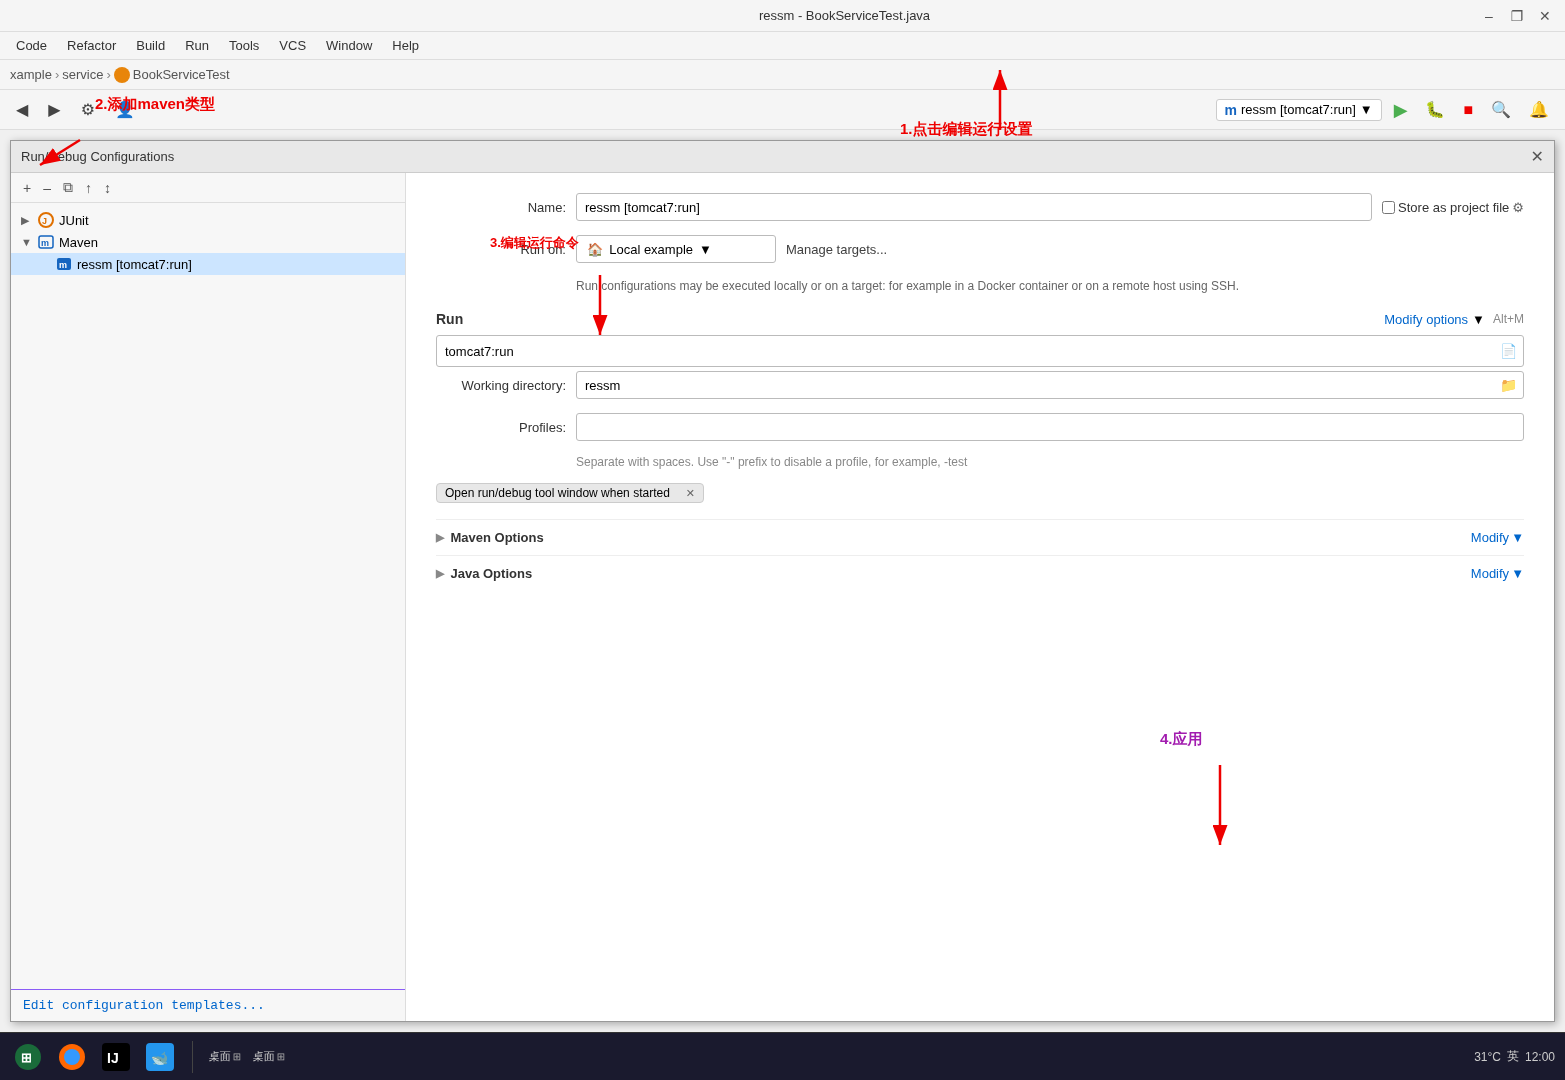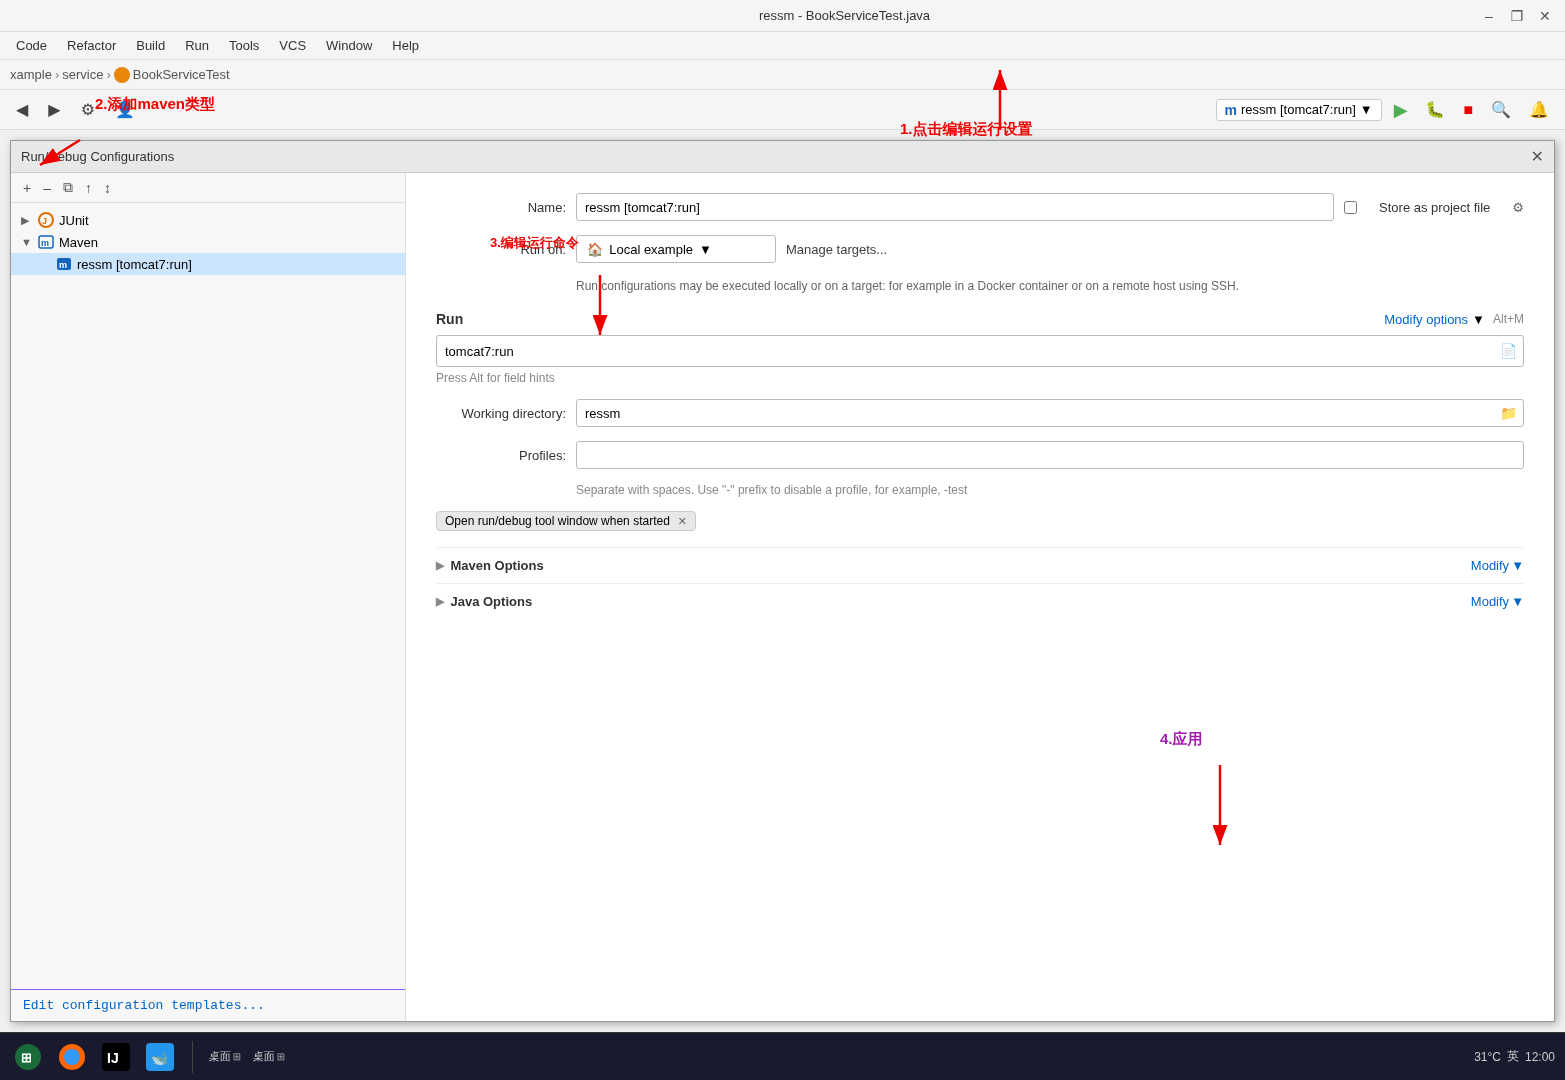--- a/index.html
+++ b/index.html
@@ -162,21 +162,21 @@
     }
     .run-command-wrapper { position: relative; margin-bottom: 4px; }
     .run-command-icon { position: absolute; right: 6px; top: 50%; transform: translateY(-50%); color: #666; font-size: 14px; }
 
     .hint-text { font-size: 12px; color: #888; margin-bottom: 14px; margin-left: 0; }
 
     .working-dir-wrapper { position: relative; flex: 1; }
     .folder-icon-btn { position: absolute; right: 2px; top: 50%; transform: translateY(-50%); background: none; border: none; cursor: pointer; color: #666; font-size: 14px; padding: 2px 4px; }
 
     .tag-chip {
-      display: inline-flex; align-items: center; background: #e8e8e8; border: 1px solid #ccc; border-radius: 4px; padding: 2px 8px; font-size: 12px; gap: 8px; cursor: pointer;
+      display: inline-flex; align-items: center; background: #e8e8e8; border: 1px solid #ccc; border-radius: 4px; padding: 2px 8px; font-size: 12px; gap: 16px; cursor: pointer;
     }
     .tag-chip-close { color: #666; font-size: 11px; cursor: pointer; }
 
     .profiles-input { flex: 1; height: 28px; border: 1px solid #bbb; border-radius: 3px; padding: 0 8px; font-size: 13px; }
     .profiles-hint { font-size: 12px; color: #888; margin-left: 140px; margin-bottom: 14px; }
 
     .collapsible-section {
       margin-bottom: 0;
     }
     .collapsible-header {
@@ -355,21 +355,21 @@
         </div>
 
         <div class="edit-templates">Edit configuration templates...</div>
       </div>
 
       <div class="right-panel">
 
         <div class="form-row">
           <span class="form-label">Name:</span>
           <input class="form-input" type="text" value="ressm [tomcat7:run]" style="">
-          <div style="display:flex; align-items:center; gap:22px; flex-shrink:0;">
+          <div style="display:flex; align-items:center; gap:3px; flex-shrink:0;">
             <input type="checkbox" style="">
             <span class="store-label">Store as project file</span>
             <span class="gear-icon">⚙</span>
           </div>
         </div>
 
         <div class="form-row">
           <span class="form-label">Run on:</span>
           <button class="dropdown-btn">
             <span>🏠</span>
@@ -390,21 +390,20 @@
             <span>▼</span>
             <span class="alt-hint">Alt+M</span>
           </div>
         </div>
 
         <div class="run-command-wrapper">
           <input class="run-command-input" type="text" value="tomcat7:run" style="">
           <span class="run-command-icon">📄</span>
         </div>
 
-        <div class="hint-text">Press Alt for field hints</div>
 
         <div class="form-row">
           <span class="form-label">Working directory:</span>
           <div class="working-dir-wrapper">
             <input class="form-input" type="text" style="width: 100%; padding-right: 30px;" value="ressm">
             <button class="folder-icon-btn">📁</button>
           </div>
         </div>
 
         <div class="form-row">

